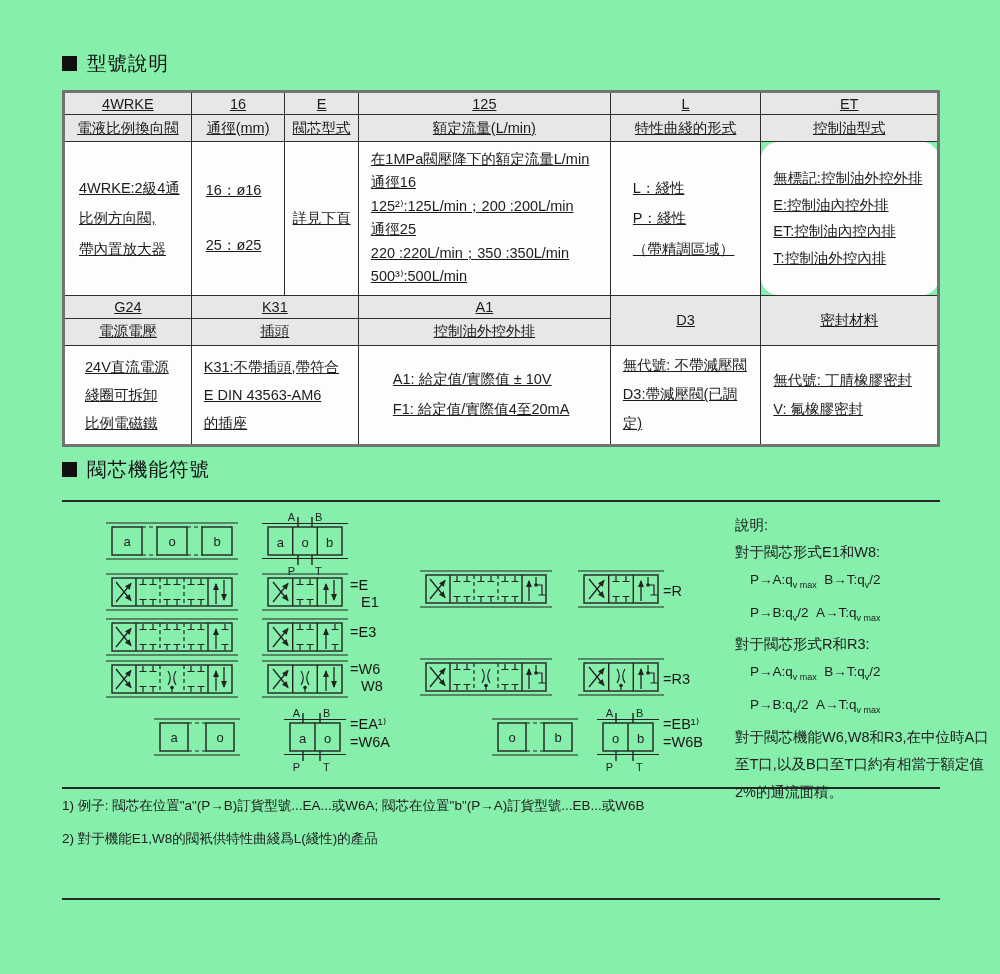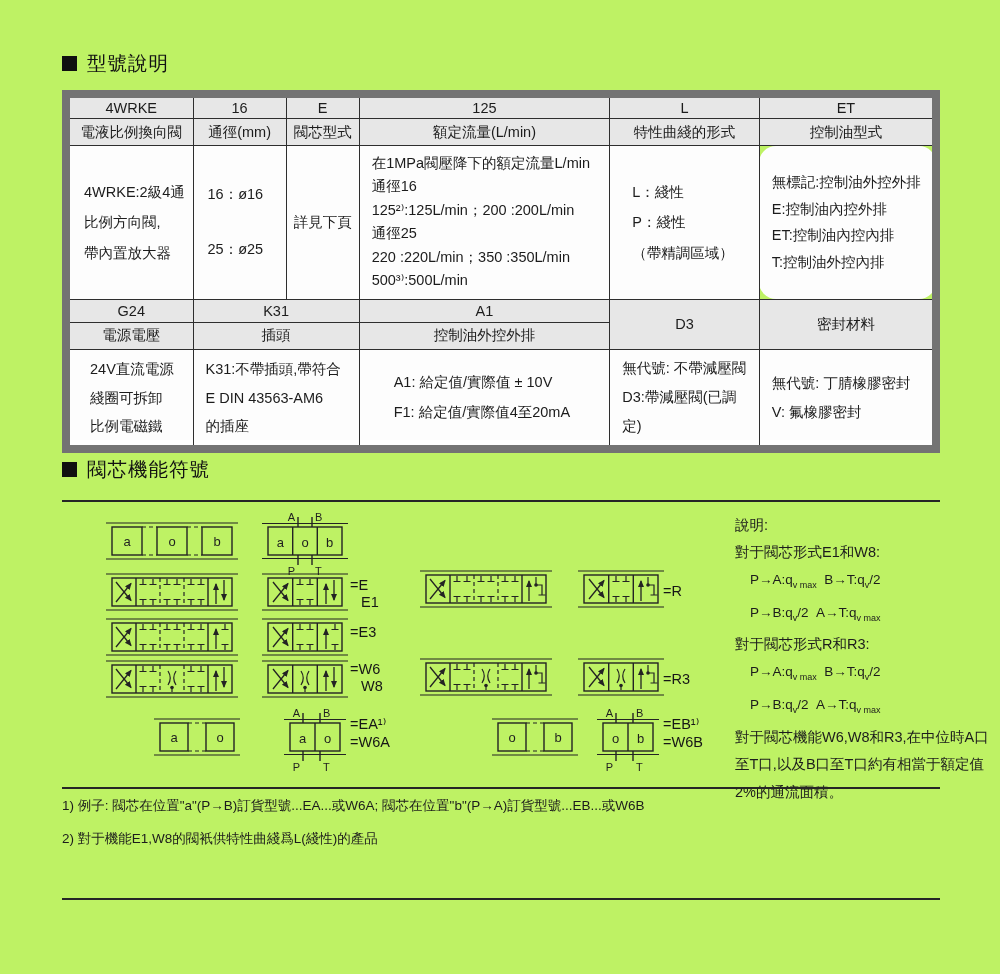--- a/index.html
+++ b/index.html
@@ -1,30 +1,30 @@
 <!DOCTYPE html>
 <html><head>
 <meta charset="utf-8">
 <style>
   html,body{margin:0;padding:0;background:#ffffff;}
   .page{
-    position:relative;width:1000px;height:974px;background:#bef264;
+    position:relative;width:1000px;height:974px;background:#86efac;
     font-family:"Liberation Sans","DejaVu Sans",sans-serif;color:#1f1f1f;
     overflow:hidden;
   }
   
   .sec-head{position:absolute;left:62px;display:flex;align-items:center;font-size:19.5px;letter-spacing:1px;color:#121212;}
   .sq{width:15px;height:15px;background:#101010;margin-right:10px;flex:0 0 auto;}
   
   table.spec{
     position:absolute;left:62px;top:90px;width:878px;
     border-collapse:collapse;table-layout:fixed;
     font-size:14.5px;color:#1c1c1c;
   }
-  table.spec{border:8px solid #737373;}
+  table.spec{border:3px solid #737373;text-decoration:underline;}
   table.spec td{border:1.5px solid #2e2e2e;padding:2px 6px;}
   td.hd{background:#e7e7e7;text-align:center;vertical-align:middle;padding:2px 4px;}
   td.bd{background:#fdfdfd;vertical-align:middle;}
   .ml{white-space:pre-line;}
   .c-desc{text-align:left;padding-left:14px !important;line-height:2.1;}
   .c-size{padding-left:14px !important;}
   .c-size .sz1{display:block;margin-bottom:36px;}
   .c-size .sz2{display:block;}
   .c-spool{text-align:center;}
   .c-flow{padding:6px 12px !important;line-height:1.62;}

